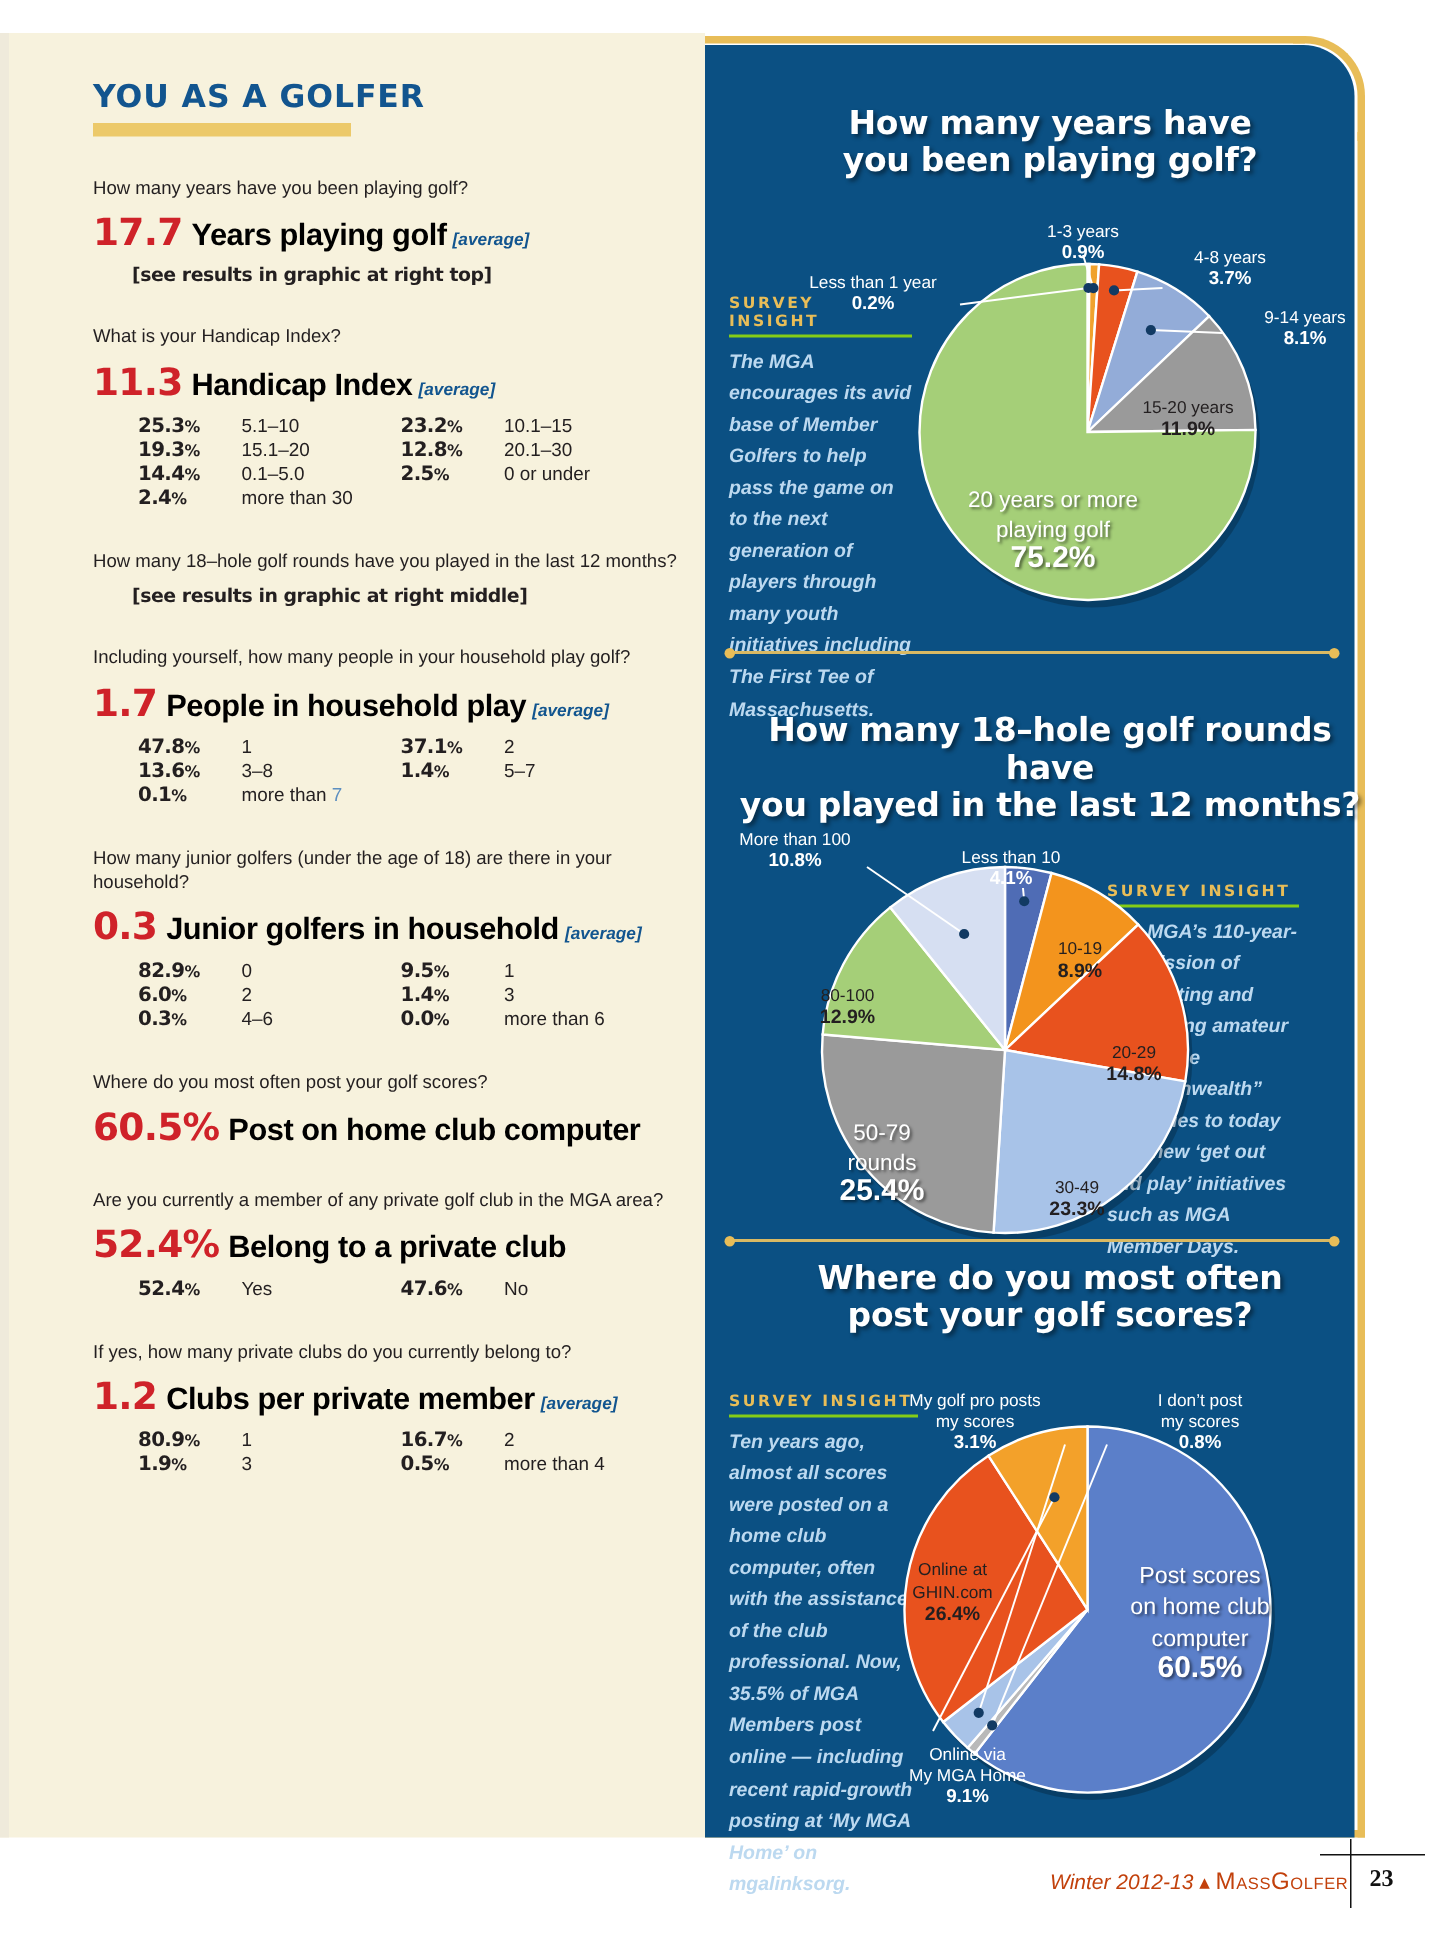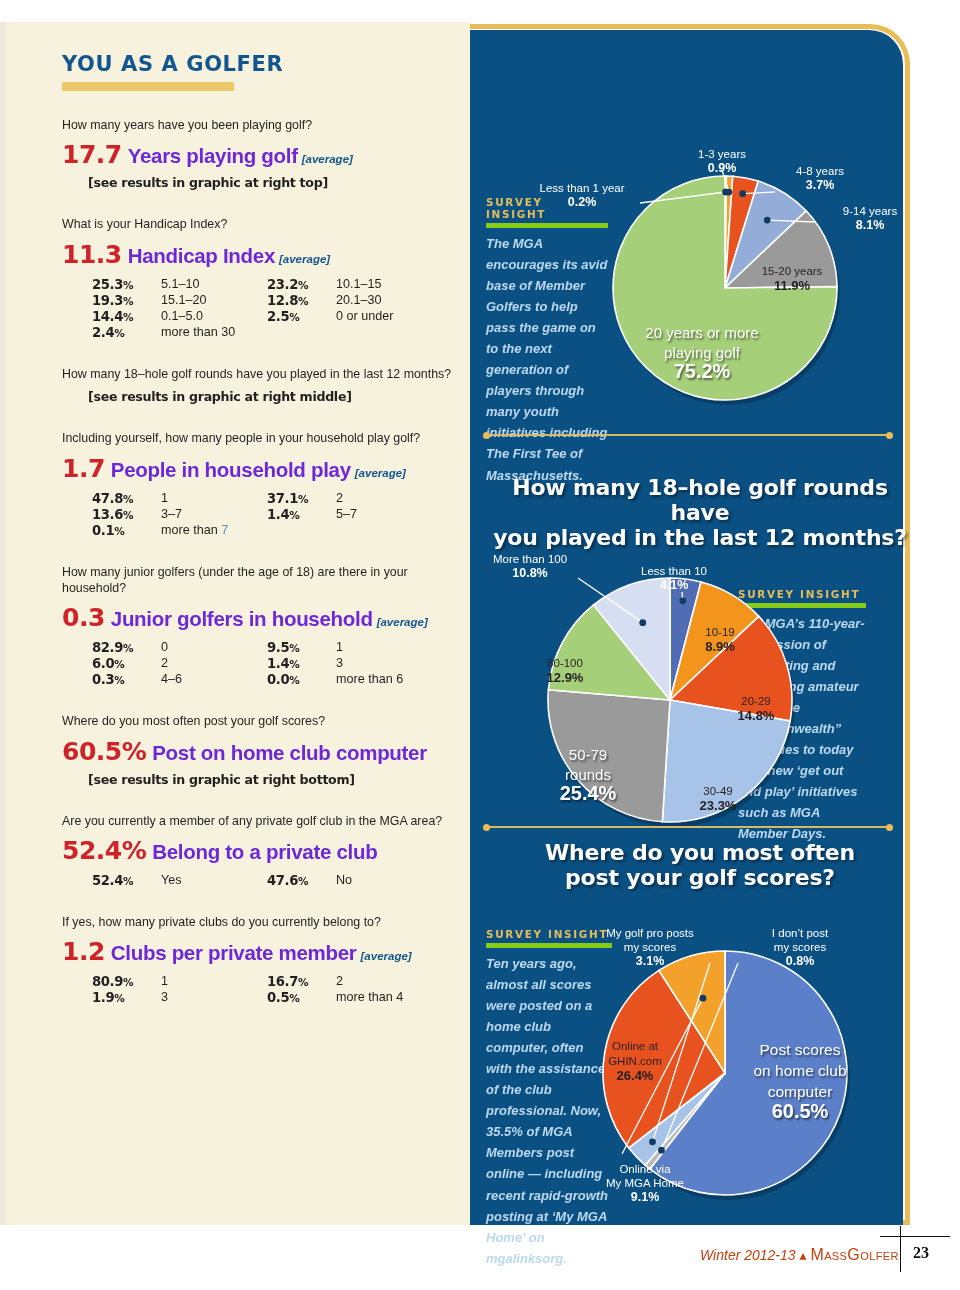--- a/index.html
+++ b/index.html
@@ -50,21 +50,21 @@
   }
   .title-rule{width:172px;height:9px;background:#ecc969;margin-bottom:26px;}
 
   .q{font-size:12.4px;color:#231f20;line-height:1.32;margin:0 0 7px 0;}
   .ans-line{margin:0 0 4px 0;white-space:nowrap;}
   .ans-num{
     color:#cf2229;font-weight:bold;font-size:25px;
     font-family:"DejaVu Sans",sans-serif;letter-spacing:-0.5px;
   }
   .ans-label{
-    color:#6d28d9;font-weight:bold;font-size:20.5px;margin-left:6px;
+    color:#000000;font-weight:bold;font-size:20.5px;margin-left:6px;
     letter-spacing:-0.3px;
   }
   .ans-avg{color:#12558f;font-size:11.5px;font-style:italic;font-weight:bold;margin-left:4px;}
   .see-note{
     font-size:12.6px;font-weight:bold;color:#231f20;margin:6px 0 0 26px;
     font-family:"DejaVu Sans",sans-serif;letter-spacing:-0.3px;
   }
   .blk{margin-bottom:26px;}
 
   
@@ -83,21 +83,21 @@
   .chart-title{
     position:absolute;text-align:center;color:#ffffff;font-weight:bold;
     font-family:"DejaVu Sans",sans-serif;
     font-size:22px;line-height:1.14;letter-spacing:-0.2px;
     text-shadow:2px 2px 3px rgba(0,0,0,0.45);
   }
   .insight{position:absolute;width:122px;}
   .insight-hd{
     color:#e8bd58;font-weight:bold;font-size:10.4px;letter-spacing:1.7px;
     font-family:"DejaVu Sans",sans-serif;
-    border-bottom:5px solid #84cc16;padding-bottom:3px;margin-bottom:5px;
+    border-bottom:2px solid #84cc16;padding-bottom:3px;margin-bottom:5px;
   }
   .insight-bd{
     color:#bcd9f0;font-style:italic;font-weight:bold;font-size:13px;line-height:1.62;
     font-family:Liberation Sans, sans-serif;
   }
   .divider{position:absolute;height:2px;background:#d9b963;}
   .divider::before,.divider::after{
     content:"";position:absolute;top:-2.5px;width:7px;height:7px;border-radius:50%;
     background:#e8bd58;
   }
@@ -202,21 +202,21 @@
                 <div class="sval">1</div>
               </div>
               <div class="scell">
                 <div class="spct">37.1<span class="pc">%</span></div>
                 <div class="sval">2</div>
               </div>
             </div>
             <div class="srow">
               <div class="scell">
                 <div class="spct">13.6<span class="pc">%</span></div>
-                <div class="sval">3–7</div>
+                <div class="sval">3–8</div>
               </div>
               <div class="scell">
                 <div class="spct">1.4<span class="pc">%</span></div>
                 <div class="sval">5–7</div>
               </div>
             </div>
             <div class="srow">
               <div class="scell">
                 <div class="spct">0.1<span class="pc">%</span></div>
                 <div class="sval">more than <span class="hl">7</span></div>
@@ -257,21 +257,20 @@
               <div class="scell">
                 <div class="spct">0.0<span class="pc">%</span></div>
                 <div class="sval">more than 6</div>
               </div>
             </div>
           </div>
         </div>
         <div class="blk">
           <p class="q">Where do you most often post your golf scores?</p>
           <div class="ans-line"><span class="ans-num">60.5%</span><span class="ans-label">Post on home club computer</span></div>
-          <div class="see-note">[see results in graphic at right bottom]</div>
         </div>
         <div class="blk">
           <p class="q">Are you currently a member of any private golf club in the MGA area?</p>
           <div class="ans-line"><span class="ans-num">52.4%</span><span class="ans-label">Belong to a private club</span></div>
           <div class="stats">
             <div class="srow">
               <div class="scell">
                 <div class="spct">52.4<span class="pc">%</span></div>
                 <div class="sval">Yes</div>
               </div>
@@ -304,20 +303,24 @@
               <div class="scell">
                 <div class="spct">0.5<span class="pc">%</span></div>
                 <div class="sval">more than 4</div>
               </div>
             </div>
           </div>
         </div>
       </div>
   </div>
 
+  <div class="chart-title" style="left:500px;top:70px;width:400px;">
+      <div>How many years have</div>
+      <div>you been playing golf?</div>
+    </div>
   <div class="insight" style="left:486px;top:196px;">
     <div class="insight-hd">SURVEY INSIGHT</div>
     <div class="insight-bd">The MGA encourages its avid base of Member Golfers to help pass the game on to the next generation of players through many youth initiatives including The First Tee of Massachusetts.</div>
   </div>
   <svg id="pie1" width="440" height="300" style="position:absolute;left:470px;top:140px;">
       <ellipse cx="258" cy="153" rx="112" ry="112" fill="rgba(0,0,0,0.22)"></ellipse>
       <path d="M 255 148 L 255 36 A 112 112 0 0 1 256.4073964669355 36.0088430491726 Z" fill="#f5f0e4" stroke="#ffffff" stroke-width="1.6"></path>
       <path d="M 255 148 L 256.4073964669355 36.0088430491726 A 112 112 0 0 1 262.73472288001346 36.26739928754277 Z" fill="#f0a22e" stroke="#ffffff" stroke-width="1.6"></path>
       <path d="M 255 148 L 262.73472288001346 36.26739928754277 A 112 112 0 0 1 288.26865713662795 41.05517098837599 Z" fill="#e8521e" stroke="#ffffff" stroke-width="1.6"></path>
       <path d="M 255 148 L 288.26865713662795 41.05517098837599 A 112 112 0 0 1 336.1611505809492 70.81925346061698 Z" fill="#93acd8" stroke="#ffffff" stroke-width="1.6"></path>

